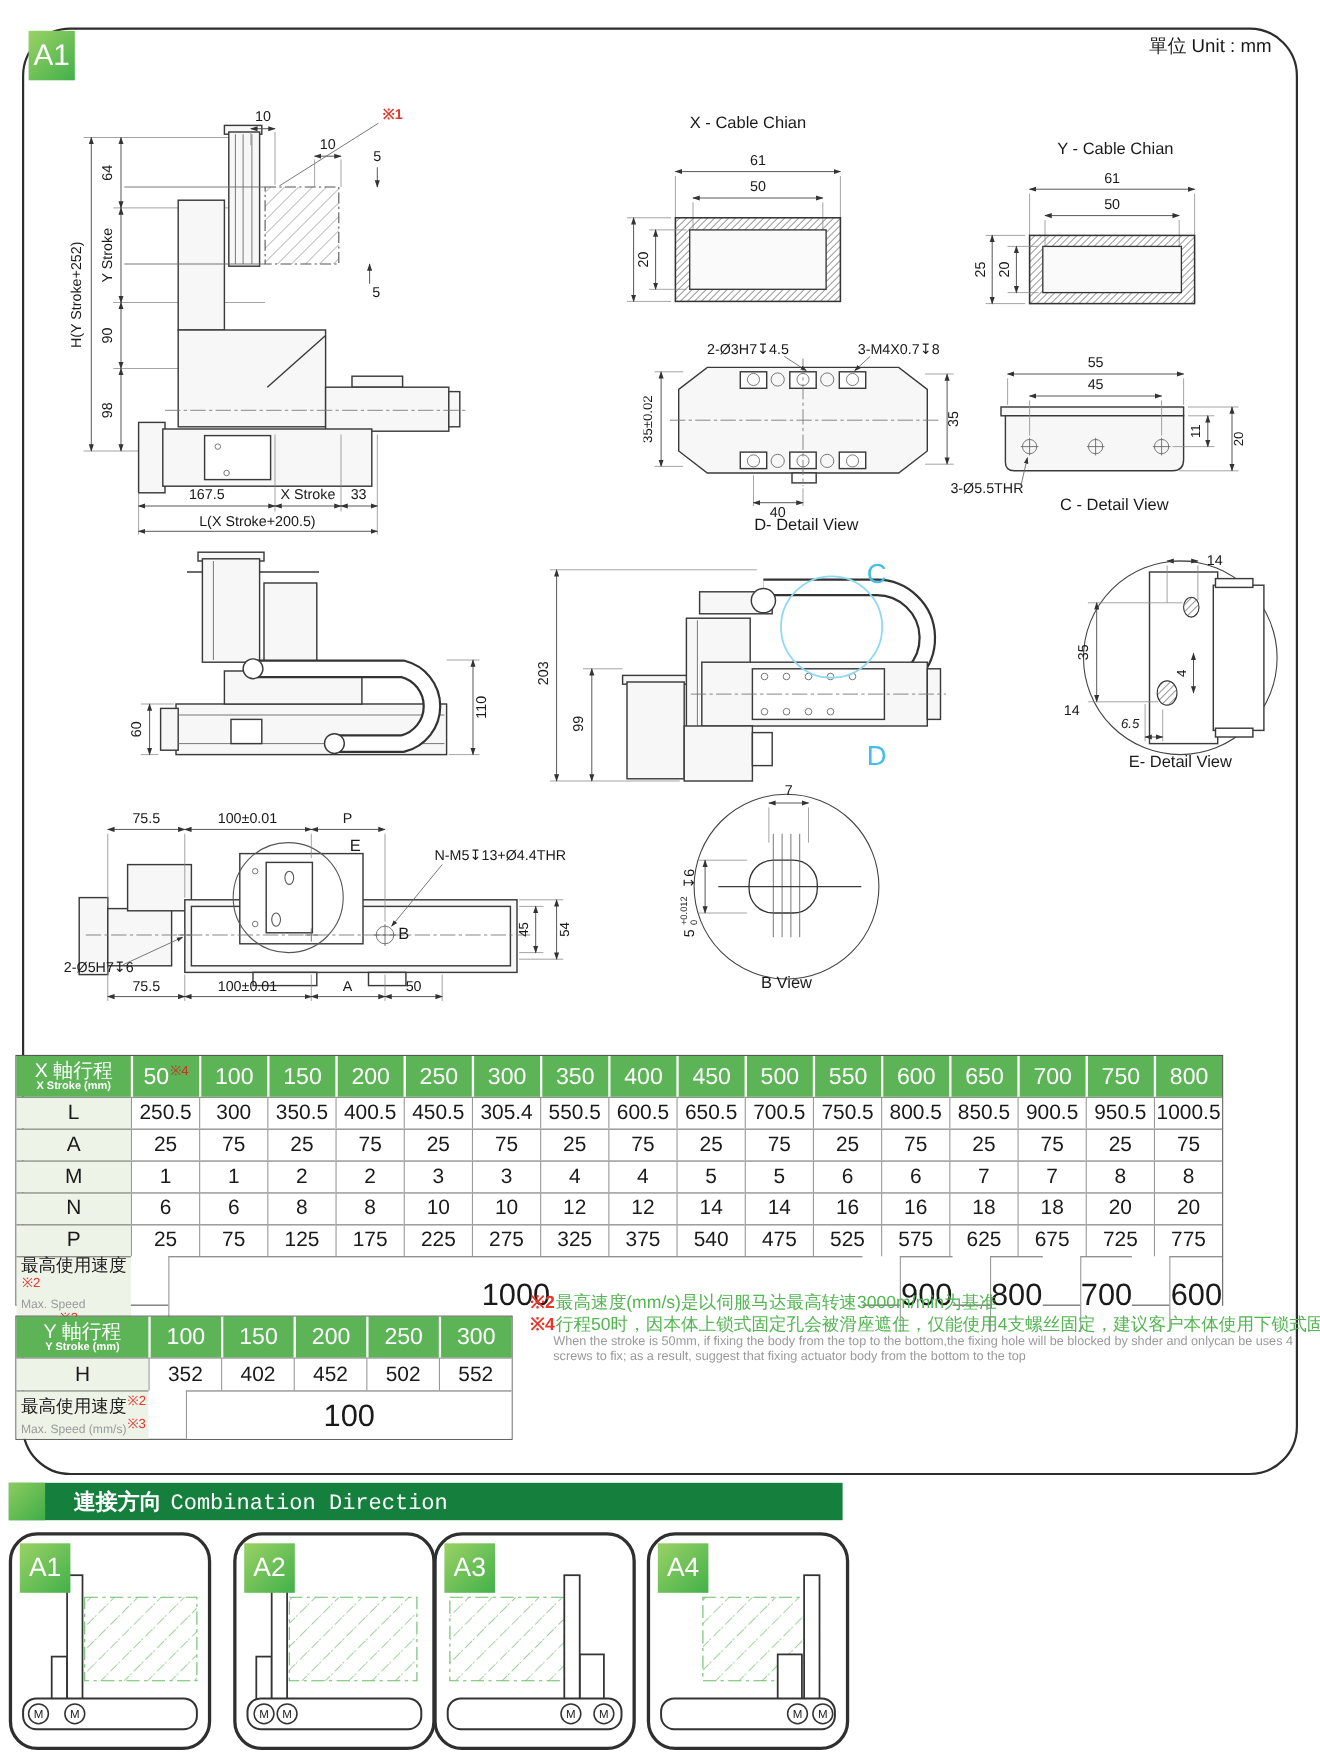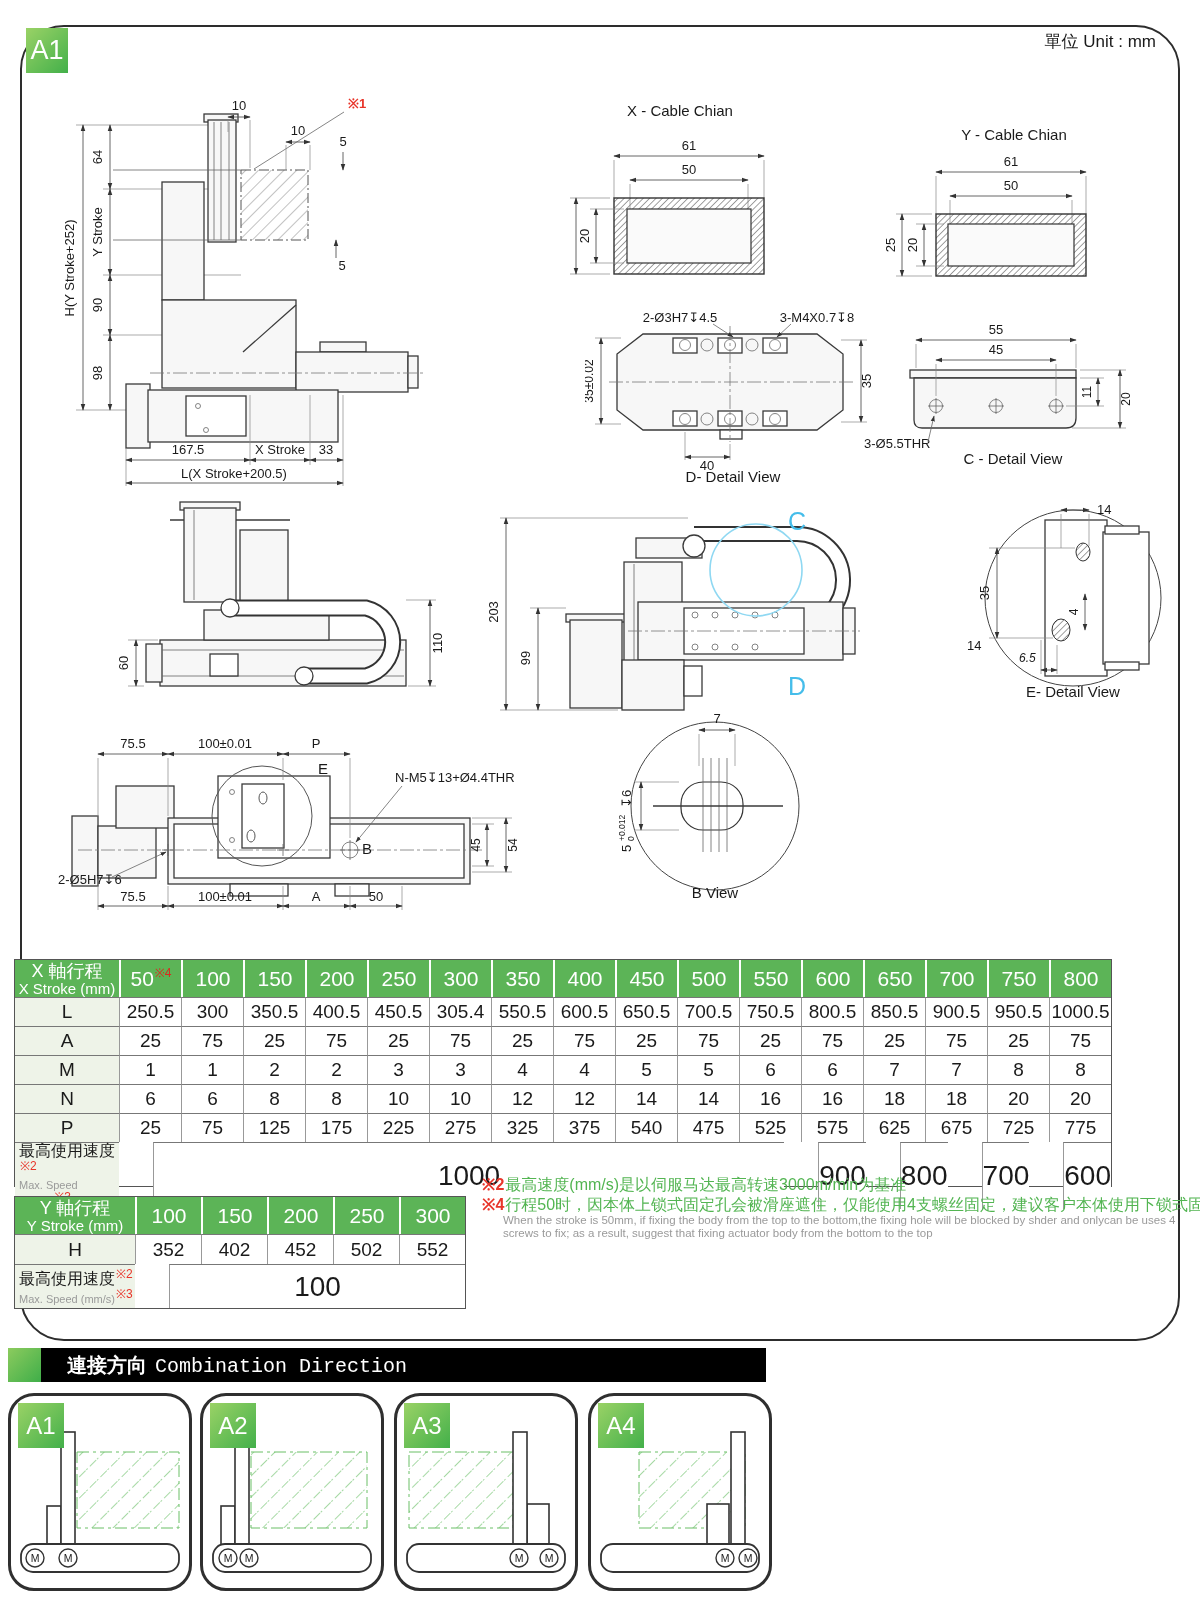--- a/index.html
+++ b/index.html
@@ -33,41 +33,41 @@
   .xgrid{display:grid;grid-template-columns:104px repeat(16,1fr);}
   .ygrid{display:grid;grid-template-columns:120px repeat(5,1fr);text-align:right;}
   .hrow{height:37px;}
   .trow{height:29px;}
   .yrow{height:30px;}
   .sprow{height:44px;gap:34px;}
   .th{background:#5cb457;color:#fff;display:flex;align-items:center;justify-content:center;
       font-size:21px;border-left:2px solid #fff;position:relative;}
   .th:first-child{border-left:none;}
   .hlabel{flex-direction:column;line-height:1.05;font-size:18px;padding-top:1px;}
-  .hsub{font-size:15px;font-weight:normal;}
+  .hsub{font-size:10px;font-weight:bold;}
   .supnote{color:#ffdddd;}
   .supnote,.redsup{color:#e8352a;font-size:12px;vertical-align:super;margin-left:1px;}
   .th .supnote{color:#d92b1f;align-self:flex-start;margin-top:4px;}
   .td{display:flex;align-items:center;justify-content:center;font-size:19px;background:#fff;
       border-left:1px solid #999;border-top:1px solid #777;}
   .td:first-child{border-left:none;}
   .rowlabel{background:#eef3e8;}
   .speedlabel{background:#eef3e8;flex-direction:column;align-items:flex-start;justify-content:center;
               padding-left:4px;line-height:1.05;}
   .sp-cn{font-size:16px;}
   .sp-en{font-size:11px;color:#9a9a9a;}
   .speedspan,.speedcell{font-size:28px;}
   
   #notes{left:482px;top:1176px;width:712px;}
   .note{margin-bottom:2px;}
   .note-cn{font-size:16px;color:#53b552;line-height:18px;white-space:nowrap;}
   .note-mark{color:#e8352a;font-weight:bold;margin-right:1px;}
   .note-en{font-size:11.5px;color:#9a9a9a;line-height:12.5px;margin-left:21px;}
   
-  #cbar{left:8px;top:1348px;width:758px;height:34px;background:#000000;display:flex;align-items:center;}
+  #cbar{left:8px;top:1348px;width:758px;height:34px;background:#15803d;display:flex;align-items:center;}
   #cbar-sq{width:33px;height:34px;background:linear-gradient(135deg,#8ccb5e,#3fae49);flex:0 0 auto;}
   #cbar-title{margin-left:26px;color:#fff;font-family:"Liberation Mono","DejaVu Sans Mono",monospace;
               font-size:20px;white-space:nowrap;}
   #cbar-title .cnb{font-weight:bold;margin-right:8px;}
   .card{top:1393px;width:178px;height:192px;border:3px solid #2f2f2f;border-radius:26px;background:#fff;}
   .cbadge{position:absolute;left:7px;top:7px;width:46px;height:45px;z-index:2;
           background:linear-gradient(135deg,#9ad266,#43b04a);color:#fff;font-size:24px;
           display:flex;align-items:center;justify-content:center;}
   .card svg{position:absolute;left:0;top:0;}
 </style>
@@ -653,21 +653,21 @@
       <rect x="66" y="56" width="102" height="76" class="ghz"></rect>
       <rect x="36" y="110" width="14" height="52" fill="#fff" stroke="#333" stroke-width="1.6"></rect>
       <rect x="50" y="36" width="14" height="134" fill="#fff" stroke="#333" stroke-width="1.6"></rect>
       <rect x="10" y="148" width="158" height="28" rx="12" fill="#fff" stroke="#333" stroke-width="1.8"></rect>
       <circle cx="24" cy="162" r="9" fill="#fff" stroke="#333" stroke-width="1.4"></circle>
       <text x="24" y="166" text-anchor="middle" font-size="10.5" fill="#222">M</text>
       <circle cx="57" cy="162" r="9" fill="#fff" stroke="#333" stroke-width="1.4"></circle>
       <text x="57" y="166" text-anchor="middle" font-size="10.5" fill="#222">M</text>
     </svg>
 </div>
-<div class="card abs" style="left:200px">
+<div class="card abs" style="left:212px">
   <div class="cbadge">A2</div>
   <svg width="178" height="192" viewBox="0 0 178 192">
       <rect x="48" y="56" width="116" height="76" class="ghz"></rect>
       <rect x="18" y="110" width="14" height="52" fill="#fff" stroke="#333" stroke-width="1.6"></rect>
       <rect x="32" y="36" width="14" height="134" fill="#fff" stroke="#333" stroke-width="1.6"></rect>
       <rect x="10" y="148" width="158" height="28" rx="12" fill="#fff" stroke="#333" stroke-width="1.8"></rect>
       <circle cx="25" cy="162" r="9" fill="#fff" stroke="#333" stroke-width="1.4"></circle>
       <text x="25" y="166" text-anchor="middle" font-size="10.5" fill="#222">M</text>
       <circle cx="46" cy="162" r="9" fill="#fff" stroke="#333" stroke-width="1.4"></circle>
       <text x="46" y="166" text-anchor="middle" font-size="10.5" fill="#222">M</text>

